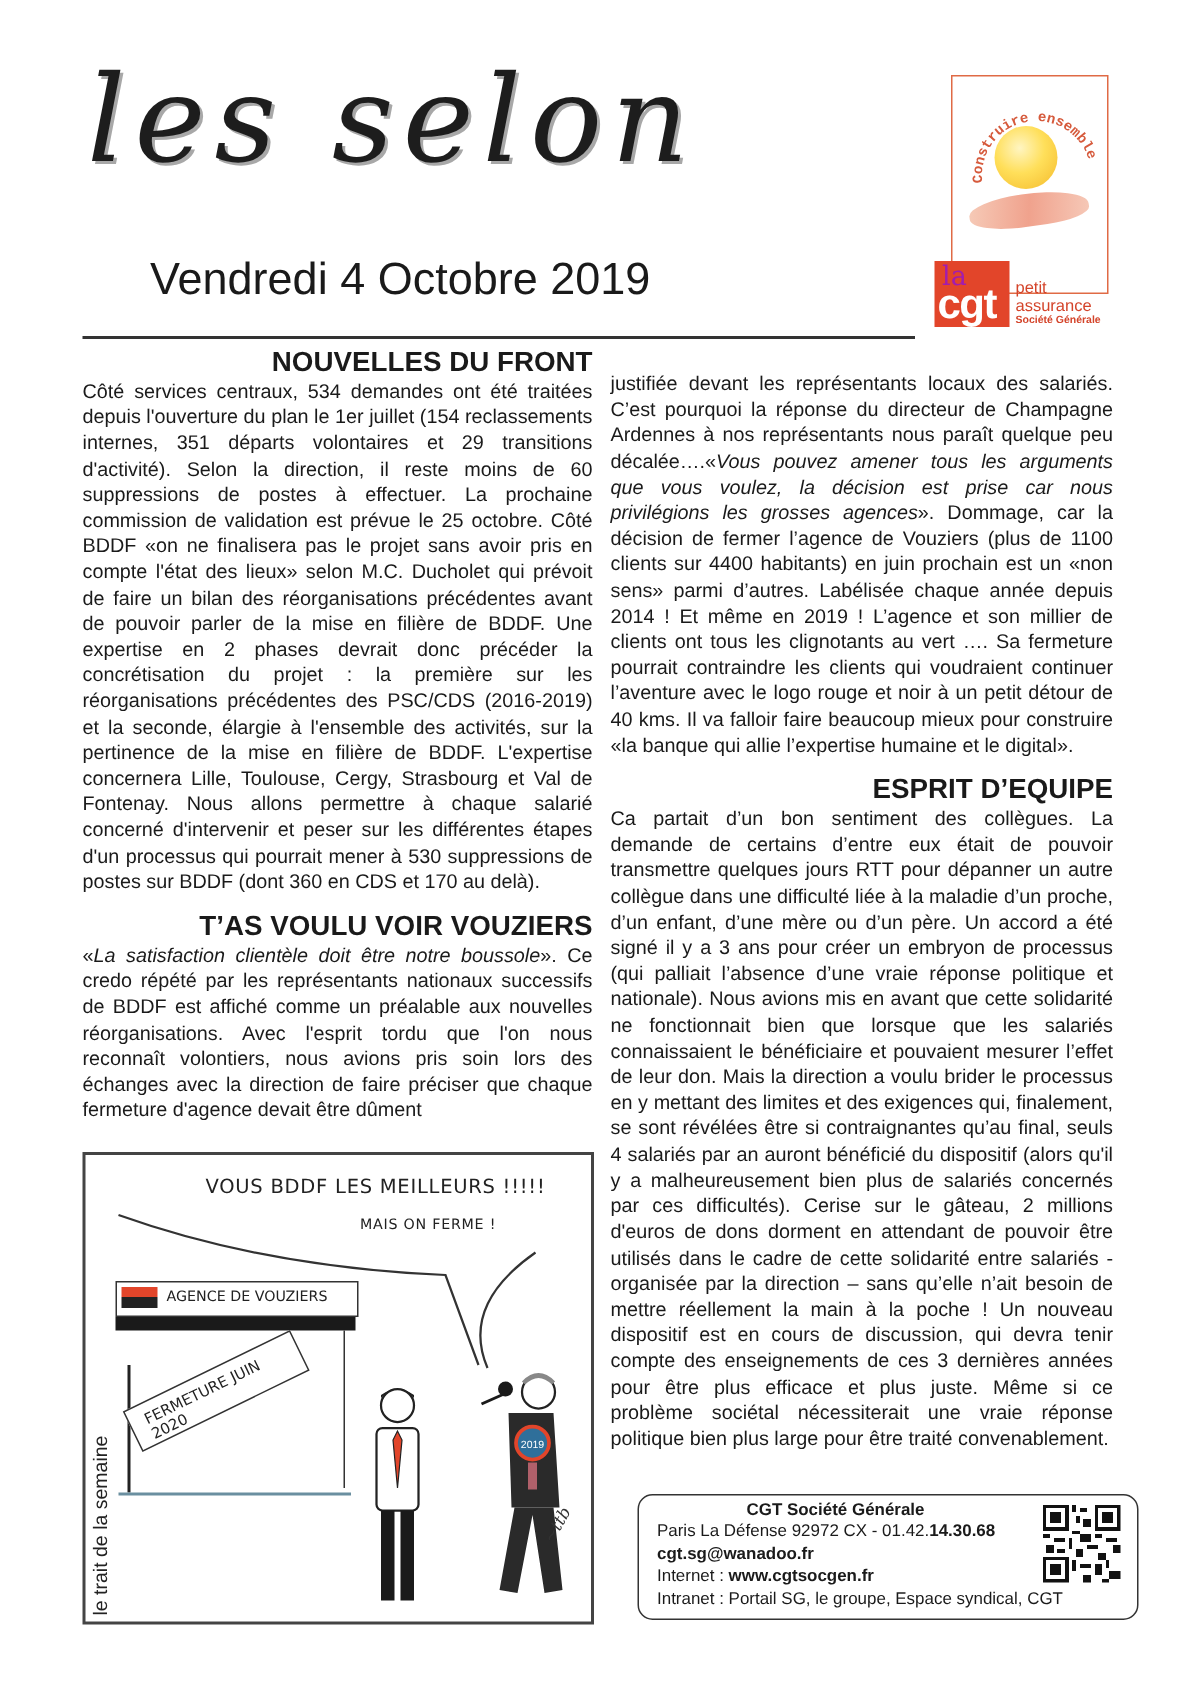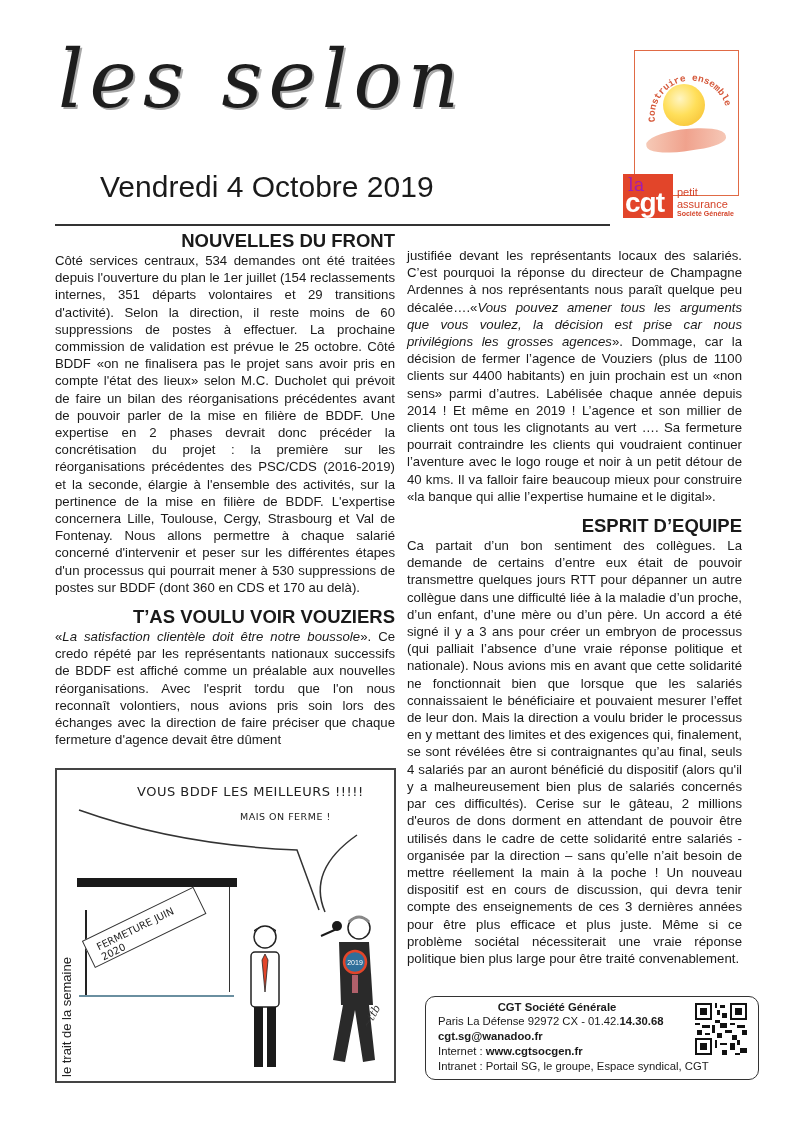--- a/index.html
+++ b/index.html
@@ -93,20 +93,24 @@
 </div>
 
 <div class="cartoon">
   <div class="cartoon-credit">le trait de la semaine</div>
   <div class="bubble-main">VOUS BDDF LES MEILLEURS !!!!!</div>
   <div class="bubble-sub">MAIS ON FERME !</div>
   <svg style="position:absolute;left:0;top:0;" width="337" height="311">
     <path d="M 22 40 Q 120 75 240 80 L 262 140" fill="none" stroke="#333" stroke-width="1.5"></path>
     <path d="M 300 65 Q 250 100 268 142" fill="none" stroke="#333" stroke-width="1.5"></path>
   </svg>
+  <div class="shop-sign">
+    <div class="shop-sign-logo"></div>
+    <div class="shop-sign-text">AGENCE DE VOUZIERS</div>
+  </div>
   <div class="shop-awning"></div>
   <div class="shop-wall"></div>
   <div class="shop-door"></div>
   <div class="closing-sign">
       <span>FERMETURE JUIN 2020</span>
     </div>
   <div class="ground"></div>
   <svg class="person-a" viewBox="0 0 40 150">
     <circle cx="20" cy="15" r="11" fill="#fff" stroke="#222" stroke-width="1.5"></circle>
     <path d="M 9 10 Q 20 -2 31 10 L 31 8 Q 20 0 9 8 Z" fill="#222"></path>

